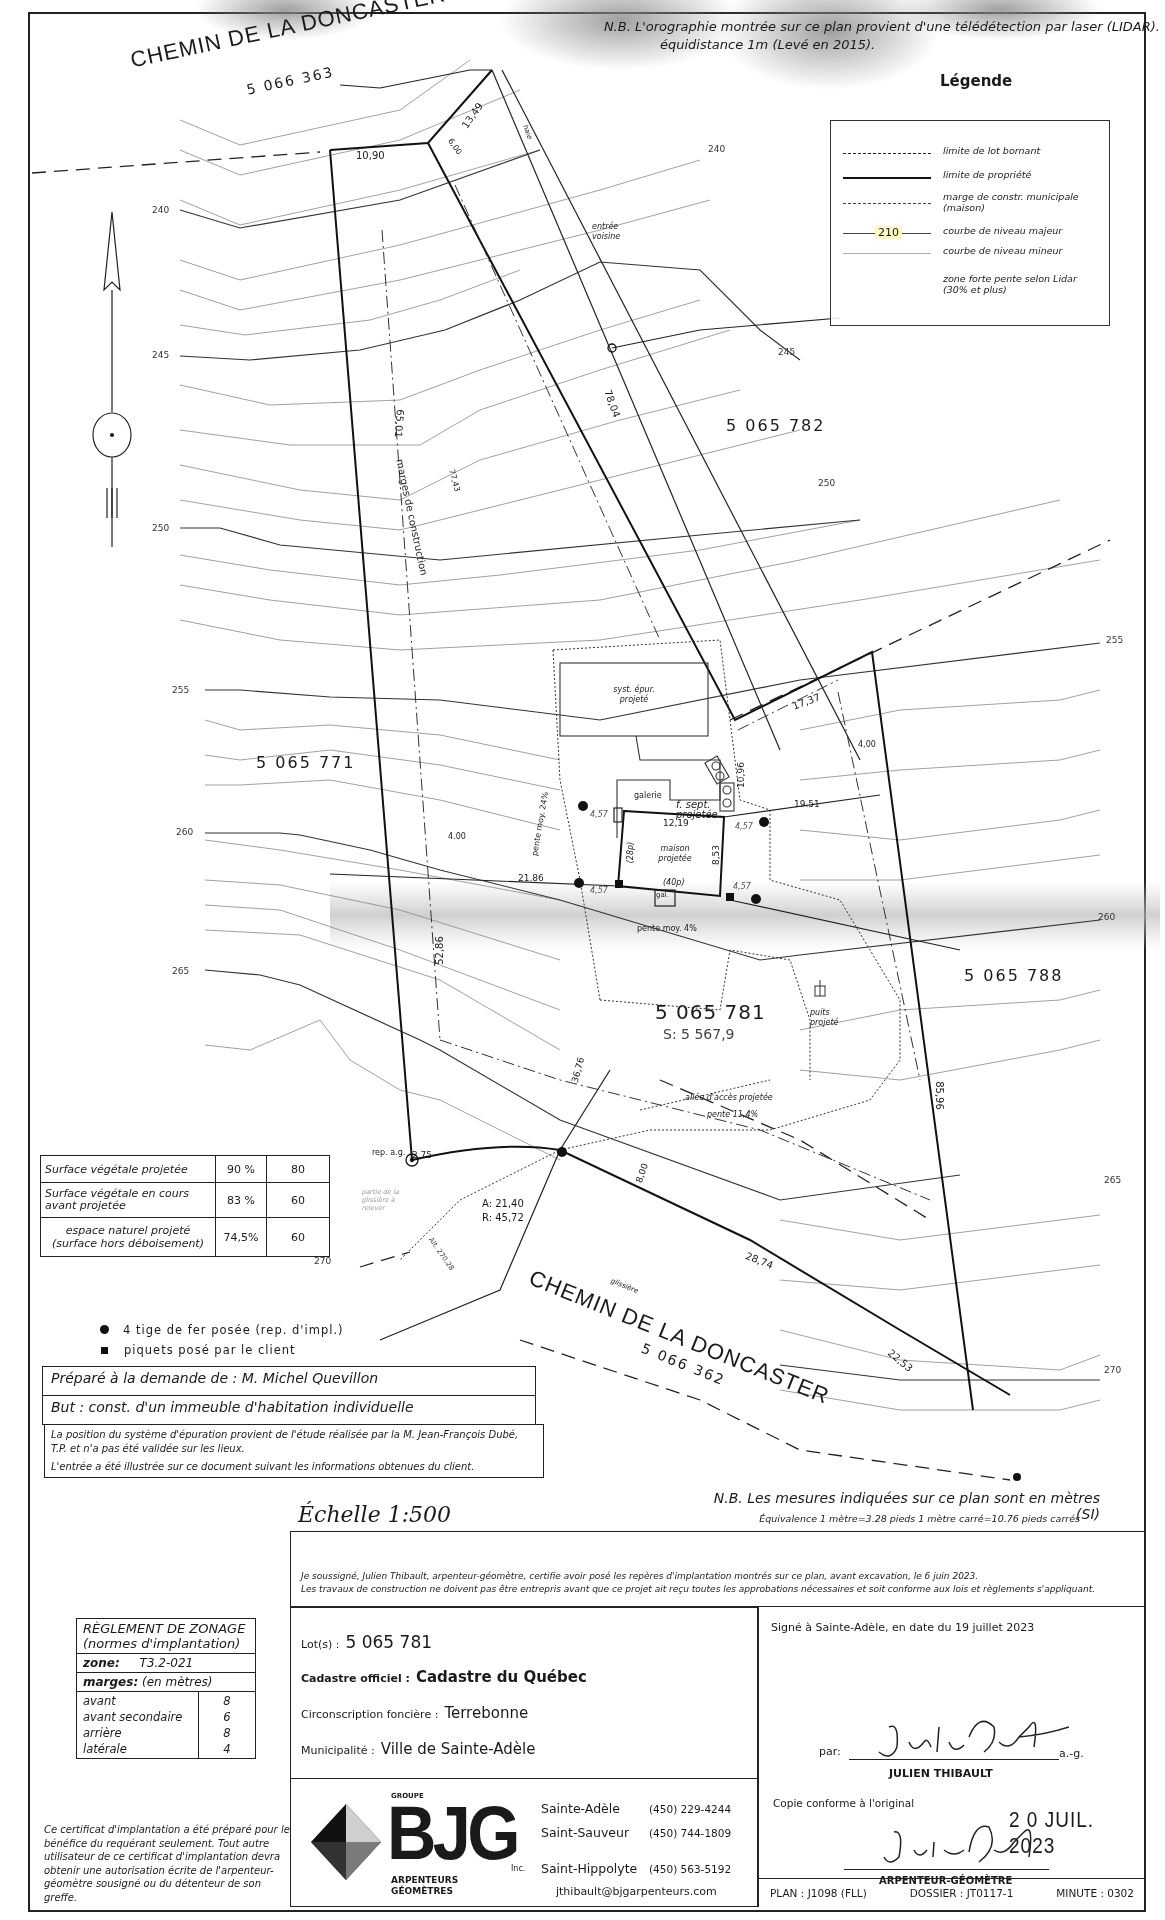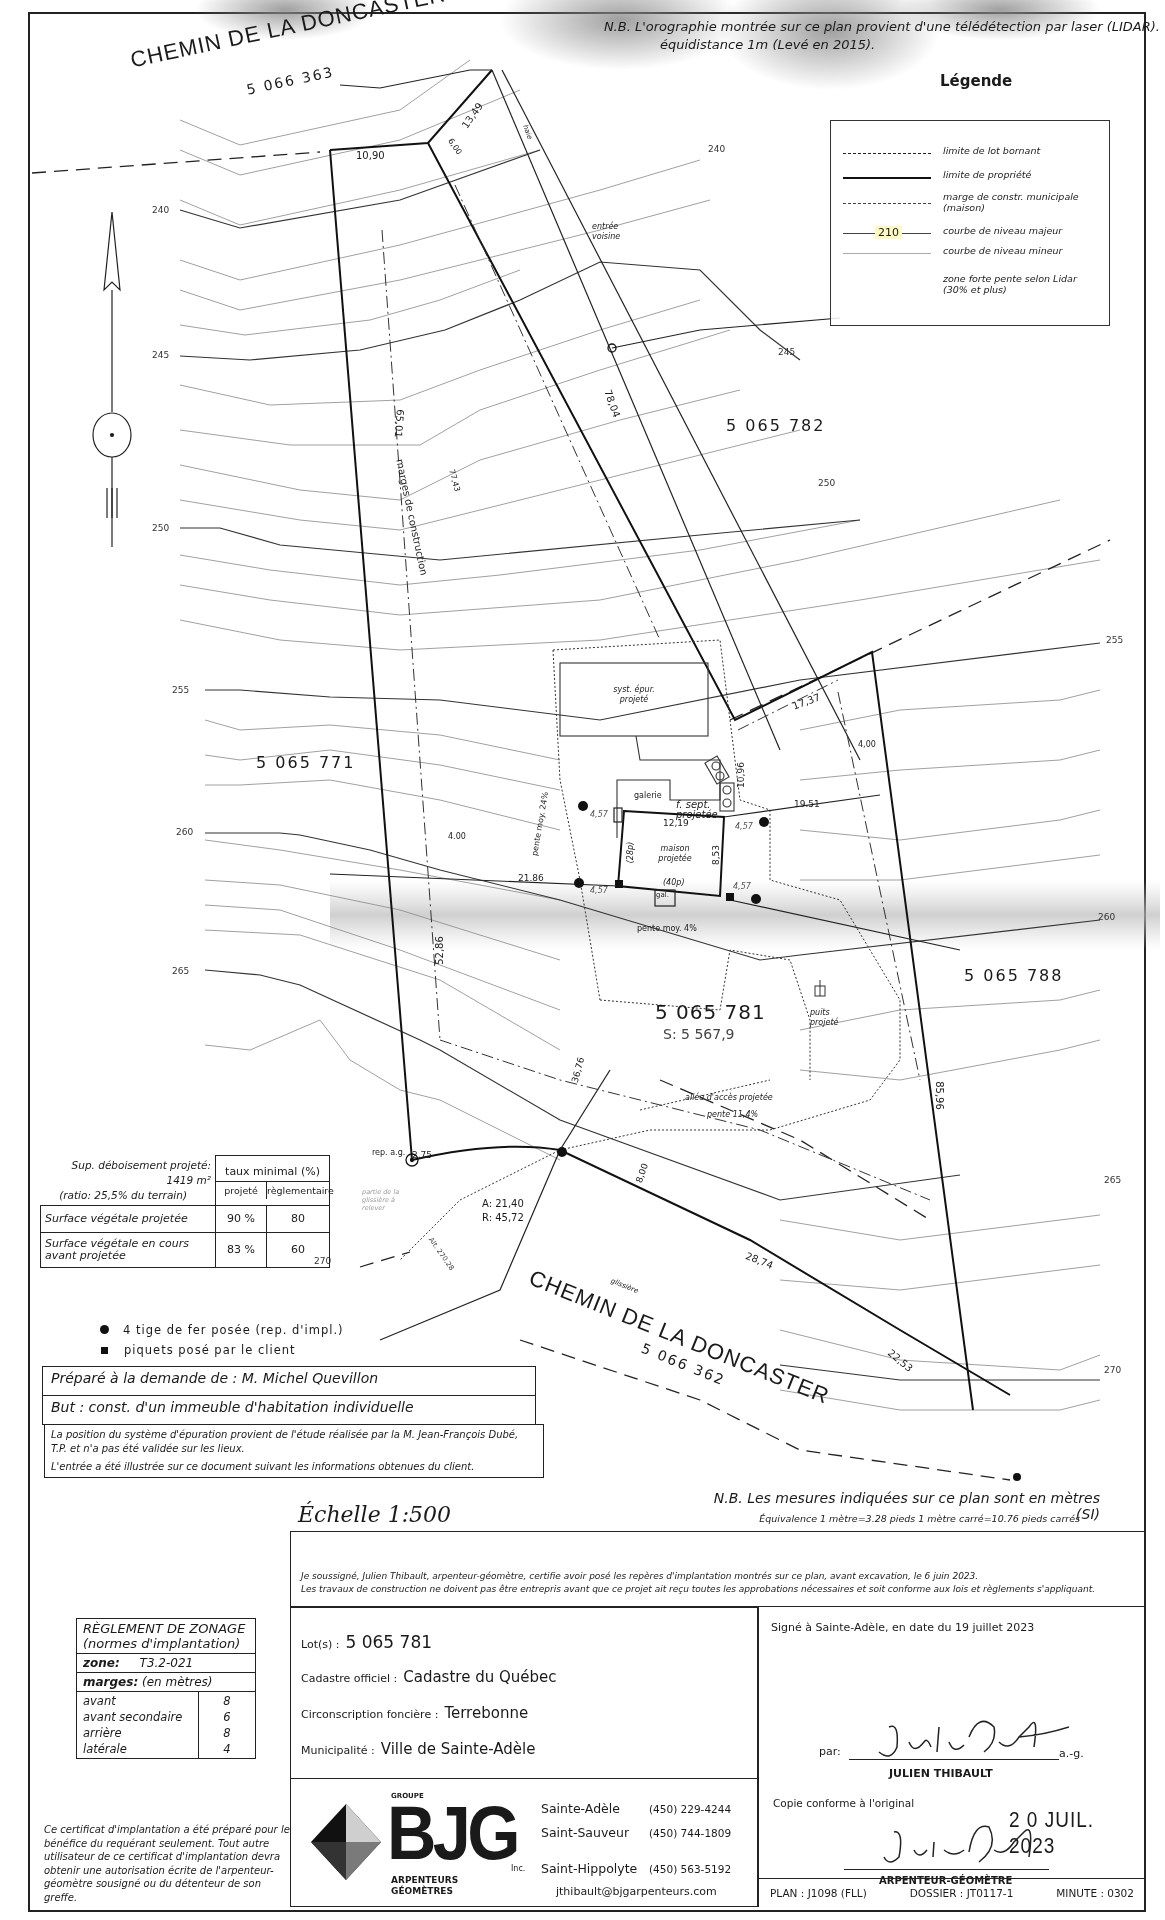--- a/index.html
+++ b/index.html
@@ -317,43 +317,35 @@
 <div class="abs ital" style="left:810px; top:1008px; font-size:8px; width:40px; line-height:10px;">puits projeté</div>
 <div class="abs ital" style="left:685px; top:1093px; font-size:8px;">allée d'accès projetée</div>
 <div class="abs ital" style="left:707px; top:1110px; font-size:8px;">pente 11,4%</div>
 <div class="abs" style="left:372px; top:1148px; font-size:8px;">rep. a.g.</div>
 <div class="abs ital" style="left:610px; top:1282px; font-size:7px; transform:rotate(22deg);">glissière</div>
 <div class="abs ital" style="left:362px; top:1188px; font-size:6.5px; color:#999; width:50px; line-height:8px;">partie de la glissière à relever</div>
 
 <div class="abs tbl">
   <table class="deb">
     <tbody>
-        <tr>
-      <td style="border:none; text-align:right; font-size:10.5px; line-height:15px;" colspan="1">
-        <div>Sup. déboisement projeté: 1419 m²</div>
-        <div style="padding-right:24px">(ratio: 25,5% du terrain)</div>
-      </td>
-      <td colspan="2" style="padding:0; font-style:normal;">
-        <div style="text-align:center; border-bottom:1.3px solid #222; padding:3px 0; font-size:11px;">taux minimal (%)</div>
-        <div style="display:flex; font-size:9.5px;">
-          <div style="width:50px; text-align:center; border-right:1.3px solid #222; padding:3px 0;">projeté</div>
-          <div style="width:62px; text-align:center; padding:3px 0;">règlementaire</div>
-        </div>
-      </td>
-    </tr>
     <tr>
       <td style="width:166px; height:22px;">Surface végétale projetée</td>
       <td style="width:42px; text-align:center; font-style:normal;">90 %</td>
       <td style="width:54px; text-align:center; font-style:normal;">80</td>
     </tr>
     <tr>
       <td style="height:30px; line-height:12px;">Surface végétale en cours avant projetée</td>
       <td style="text-align:center; font-style:normal;">83 %</td>
       <td style="text-align:center; font-style:normal;">60</td>
     </tr>
+    <tr>
+      <td style="height:34px; line-height:13px; text-align:center;">espace naturel projeté (surface hors déboisement)</td>
+      <td style="text-align:center; font-style:normal;">74,5%</td>
+      <td style="text-align:center; font-style:normal;">60</td>
+    </tr>
   </tbody>
     </table>
 </div>
 
 <div class="abs markers">
   <div><span style="display:inline-block; width:9px; height:9px; border-radius:50%; background:#111; margin-right:14px;"></span><span>4 tige de fer posée (rep. d'impl.)</span></div>
   <div><span style="display:inline-block; width:7px; height:7px; background:#111; margin-right:16px; margin-left:1px;"></span><span>piquets posé par le client</span></div>
 </div>
 
 <div class="abs prep-box">
@@ -371,21 +363,21 @@
 
 <div class="abs cert-block">
   <div class="abs cert-text">
     <div>Je soussigné, Julien Thibault, arpenteur-géomètre, certifie avoir posé les repères d'implantation montrés sur ce plan, avant excavation, le 6 juin 2023.</div>
     <div>Les travaux de construction ne doivent pas être entrepris avant que ce projet ait reçu toutes les approbations nécessaires et soit conforme aux lois et règlements s'appliquant.</div>
   </div>
 </div>
 
 <div class="abs lot-box">
   <div class="row" style="top:24px;"><span>Lot(s) :</span><span class="v" style="font-size:17px;">5 065 781</span></div>
-  <div class="row" style="top:60px;"><span>Cadastre officiel :</span><span class="v">Cadastre du Québec</span></div>
+  <div class="row" style="top:60px;font-weight:bold;"><span>Cadastre officiel :</span><span class="v">Cadastre du Québec</span></div>
   <div class="row" style="top:96px;"><span>Circonscription foncière :</span><span class="v">Terrebonne</span></div>
   <div class="row" style="top:132px;"><span>Municipalité :</span><span class="v">Ville de Sainte-Adèle</span></div>
 </div>
 
 <div class="abs logo-box">
   <svg class="abs" style="left:20px; top:25px;" width="70" height="76" viewBox="0 0 70 76">
     <polygon points="35,0 70,38 35,76 0,38" fill="#111"></polygon>
     <polygon points="35,0 70,38 35,38" fill="#cfcfcf"></polygon>
     <polygon points="35,38 70,38 35,76" fill="#7a7a7a"></polygon>
     <polygon points="35,38 35,76 0,38" fill="#333"></polygon>

